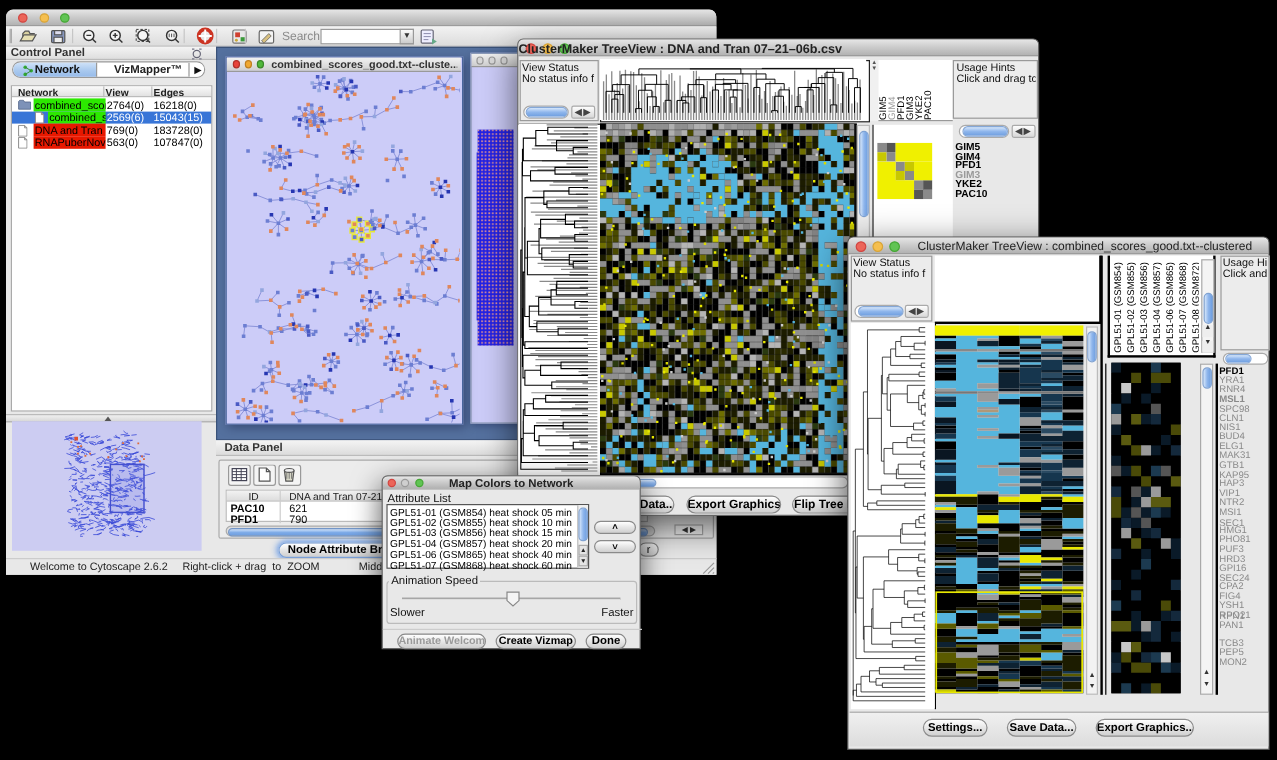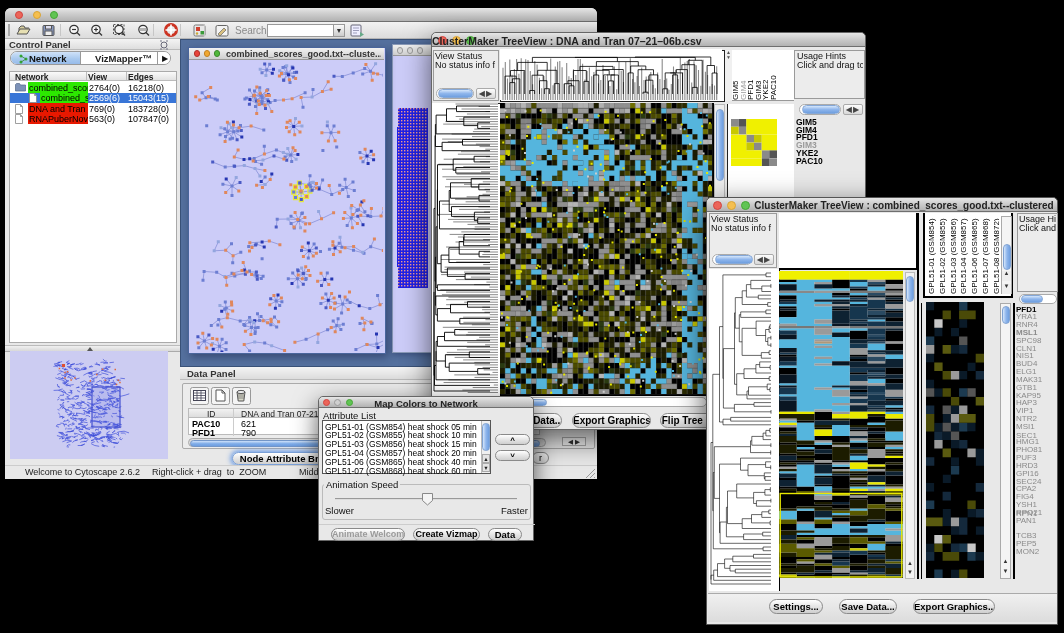--- a/index.html
+++ b/index.html
@@ -299,21 +299,21 @@
       <path fill="#8a8a8a" d="M0.0 0.0h7.7v7.8h-7.7zM7.7 7.8h7.7v7.8h-7.7zM15.3 15.7h7.7v7.8h-7.7zM23.0 23.5h7.7v7.8h-7.7zM30.7 31.3h7.7v7.8h-7.7zM38.3 39.2h7.7v7.8h-7.7z"></path>
       <path fill="#555" d="M7.7 0.0h7.7v7.8h-7.7zM38.3 31.3h7.7v7.8h-7.7zM30.7 39.2h7.7v7.8h-7.7z"></path>
       <path fill="#f0f000" d="M15.3 0.0h7.7v7.8h-7.7zM23.0 0.0h7.7v7.8h-7.7zM30.7 0.0h7.7v7.8h-7.7zM38.3 0.0h7.7v7.8h-7.7zM15.3 7.8h7.7v7.8h-7.7zM23.0 7.8h7.7v7.8h-7.7zM30.7 7.8h7.7v7.8h-7.7zM38.3 7.8h7.7v7.8h-7.7zM0.0 15.7h7.7v7.8h-7.7zM7.7 15.7h7.7v7.8h-7.7zM30.7 15.7h7.7v7.8h-7.7zM38.3 15.7h7.7v7.8h-7.7zM0.0 23.5h7.7v7.8h-7.7zM7.7 23.5h7.7v7.8h-7.7zM30.7 23.5h7.7v7.8h-7.7zM38.3 23.5h7.7v7.8h-7.7zM0.0 31.3h7.7v7.8h-7.7zM7.7 31.3h7.7v7.8h-7.7zM15.3 31.3h7.7v7.8h-7.7zM23.0 31.3h7.7v7.8h-7.7zM0.0 39.2h7.7v7.8h-7.7zM7.7 39.2h7.7v7.8h-7.7zM15.3 39.2h7.7v7.8h-7.7zM23.0 39.2h7.7v7.8h-7.7z"></path>
       <path fill="#c8c800" d="M0.0 7.8h7.7v7.8h-7.7zM23.0 15.7h7.7v7.8h-7.7zM15.3 23.5h7.7v7.8h-7.7z"></path>
     </svg>
     <div class="abs" style="left:706px;top:197px;width:352px;height:428px;background:#e8e8e8;border:1px solid #555;border-radius:5px 5px 0 0;box-shadow:0 10px 30px rgba(0,0,0,.7)">
       <div class="tb abs" style="left:0;top:0;width:350px;height:14px;border-radius:5px 5px 0 0"></div>
       <div style="position:absolute;left:5.5px;top:2.5px;width:9.0px;height:9.0px;border-radius:50%;background:#ec6559;border:1px solid #d14541;box-sizing:border-box"></div>
       <div style="position:absolute;left:19.5px;top:2.5px;width:9.0px;height:9.0px;border-radius:50%;background:#f5bf4f;border:1px solid #d8a437;box-sizing:border-box"></div>
       <div style="position:absolute;left:33.5px;top:2.5px;width:9.0px;height:9.0px;border-radius:50%;background:#61c454;border:1px solid #45a735;box-sizing:border-box"></div>
-      <div class="abs" style="left:44px;top:1.5px;width:306px;text-align:center;font-size:10px;font-weight:bold;color:#222;white-space:nowrap;overflow:hidden">ClusterMaker TreeView : combined_scores_good.txt--clustered</div>
+      <div class="abs" style="left:44px;top:1.5px;width:306px;text-align:center;font-size:10px;font-weight:normal;color:#222;white-space:nowrap;overflow:hidden">ClusterMaker TreeView : combined_scores_good.txt--clustered</div>
       <div class="panel abs" style="left:2px;top:15px;width:68px;height:55px"></div>
       <div class="abs" style="left:4px;top:16px;font-size:9px;color:#111">View Status</div>
       <div class="abs" style="left:4px;top:25px;font-size:9px;color:#111;white-space:nowrap;width:64px;overflow:hidden">No status info f</div>
       <div style="position:absolute;left:5px;top:56px;width:40px;height:11px;background:#fff;border:1px solid #aaa;border-radius:5.5px;box-sizing:border-box">
         <div style="position:absolute;left:2px;top:0px;width:38px;height:9px;border-radius:4.5px;background:linear-gradient(#cfe2fa,#82aee8 55%,#npm 100%);background:linear-gradient(#d5e6fb,#8fb6ec 50%,#6f9fe0);border:1px solid #85a8d8;box-sizing:border-box"></div>
       </div>
       <div style="position:absolute;left:47px;top:56px;width:20px;height:11px;background:linear-gradient(#fdfdfd,#d8d8d8);border:1px solid #aaa;border-radius:2px;box-sizing:border-box;font-size:8px;line-height:9px;text-align:center;color:#444;letter-spacing:1px">◀▶</div>
       <div class="abs" style="left:72px;top:15px;width:139px;height:57px;background:#fff;border-bottom:2.5px solid #000;border-right:2px solid #000"></div>
       <div class="abs" style="left:216px;top:15px;width:90px;height:85px;background:#fff;border:2px solid #000;border-top:none"></div>
       <svg class="abs" style="left:216px;top:15px" width="76" height="83">
@@ -445,14 +445,14 @@
       <div class="abs" style="left:5px;top:82px;font-size:9.5px;color:#111;background:#e8e8e8;padding:0 2px">Animation Speed</div>
       <div class="abs" style="left:16px;top:101px;width:182px;height:2px;background:#999;border-bottom:1px solid #ddd"></div>
       <svg class="abs" style="left:102px;top:95px" width="13" height="14">
         <path d="M1.5 1.5h10v7l-5 4.5-5-4.5z" fill="#f4f4f4" stroke="#888"></path>
       </svg>
       <div class="abs" style="left:6px;top:108px;font-size:9.5px;color:#111">Slower</div>
       <div class="abs" style="left:182px;top:108px;font-size:9.5px;color:#111">Faster</div>
       <div class="abs" style="left:0;top:127px;width:216px;height:1px;background:#ccc"></div>
       <div style="position:absolute;left:12px;top:131px;width:74px;height:13px;border-radius:6.5px;background:linear-gradient(#ffffff,#e8e8e8 45%,#cfcfcf);border:1px solid #8a8a8a;box-sizing:border-box;font-size:9px;font-weight:bold;color:#9a9a9a;text-align:center;line-height:11px;white-space:nowrap;overflow:hidden">Animate Welcome</div>
       <div style="position:absolute;left:94px;top:131px;width:67px;height:13px;border-radius:6.5px;background:linear-gradient(#ffffff,#e8e8e8 45%,#cfcfcf);border:1px solid #8a8a8a;box-sizing:border-box;font-size:9px;font-weight:bold;color:#000;text-align:center;line-height:11px;white-space:nowrap;overflow:hidden">Create Vizmap</div>
-      <div style="position:absolute;left:169px;top:131px;width:34px;height:13px;border-radius:6.5px;background:linear-gradient(#ffffff,#e8e8e8 45%,#cfcfcf);border:1px solid #8a8a8a;box-sizing:border-box;font-size:9.5px;font-weight:bold;color:#000;text-align:center;line-height:11px;white-space:nowrap;overflow:hidden">Data</div>
+      <div style="position:absolute;left:169px;top:131px;width:34px;height:13px;border-radius:6.5px;background:linear-gradient(#ffffff,#e8e8e8 45%,#cfcfcf);border:1px solid #8a8a8a;box-sizing:border-box;font-size:9.5px;font-weight:bold;color:#000;text-align:center;line-height:11px;white-space:nowrap;overflow:hidden">Done</div>
     </div>
   </div>
 </body></html>

